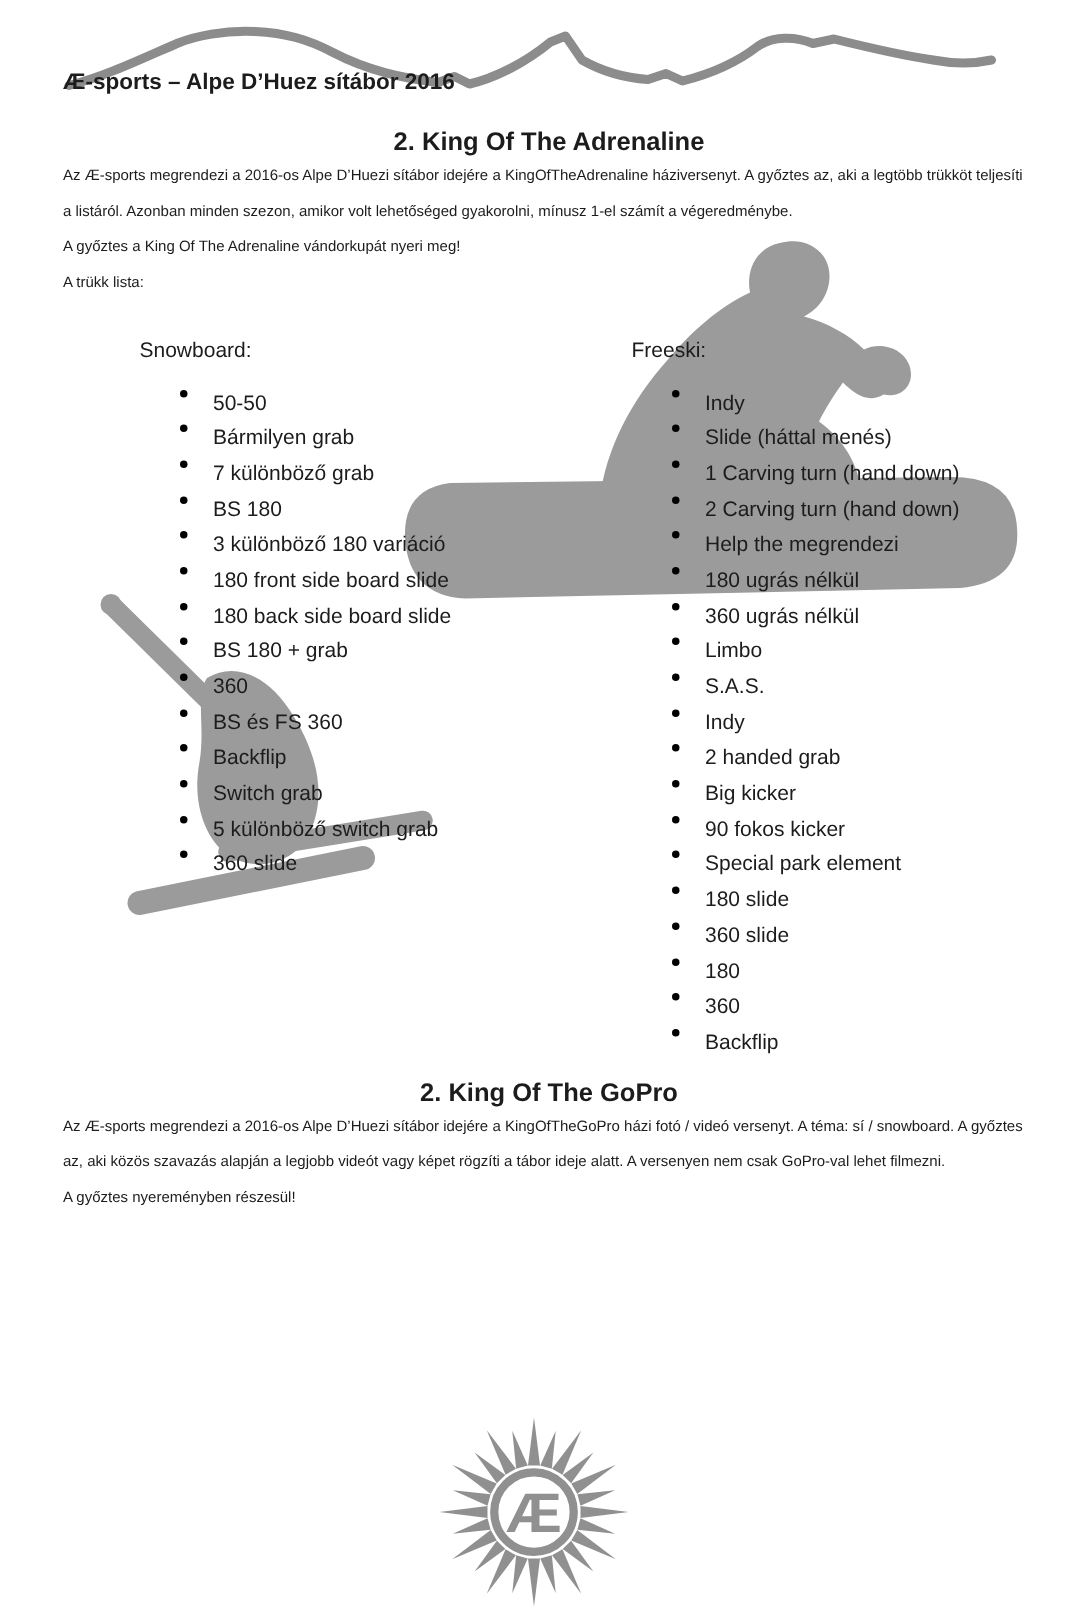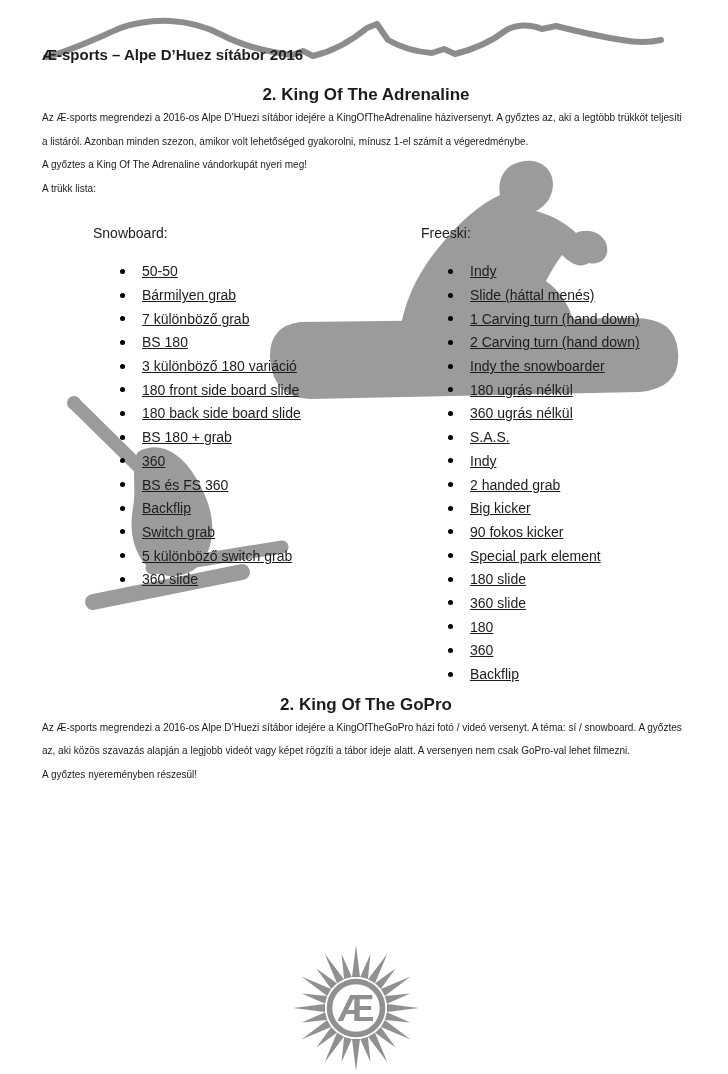--- a/index.html
+++ b/index.html
@@ -17,21 +17,21 @@
   .p1 { margin-top:14px; }
   .p2 { margin-top:7px; }
   .p3 { margin-top:11px; }
   .p4 { margin-top:13px; }
   .p5 { margin-top:13px; }
   .columns { display:flex; margin-top:22px; align-items:flex-start; }
   .col1 { width:379px; padding-left:51px; box-sizing:border-box; }
   .col2 { flex:1; }
   .col-header { font-size:14px; line-height:23.5px; }
   ul.tricks { list-style:none; margin:14px 0 0; padding:0; }
-  ul.tricks li { display:flex; align-items:center; height:23.7px; font-size:14px;text-decoration:underline; }
+  ul.tricks li { display:flex; height:23.7px; font-size:14px; }
   .dot { width:5px; height:5px; border-radius:50%; background:#000; margin-left:27px; margin-right:17px; flex:0 0 auto; }
   svg text.logo-glyph {
     font-family:"Liberation Sans", sans-serif; font-weight:bold; font-size:37px; fill:#909090;
   }
 </style>
 </head>
 <body>
 
 <div class="page">
 
@@ -199,29 +199,33 @@
             <li>
             <span class="dot"></span>
             <span>1 Carving turn (hand down)</span>
           </li>
             <li>
             <span class="dot"></span>
             <span>2 Carving turn (hand down)</span>
           </li>
             <li>
             <span class="dot"></span>
-            <span>Indy the snowboarder</span>
+            <span>Help the megrendezi</span>
           </li>
             <li>
             <span class="dot"></span>
             <span>180 ugrás nélkül</span>
           </li>
             <li>
             <span class="dot"></span>
             <span>360 ugrás nélkül</span>
+          </li>
+            <li>
+            <span class="dot"></span>
+            <span>Limbo</span>
           </li>
             <li>
             <span class="dot"></span>
             <span>S.A.S.</span>
           </li>
             <li>
             <span class="dot"></span>
             <span>Indy</span>
           </li>
             <li>

